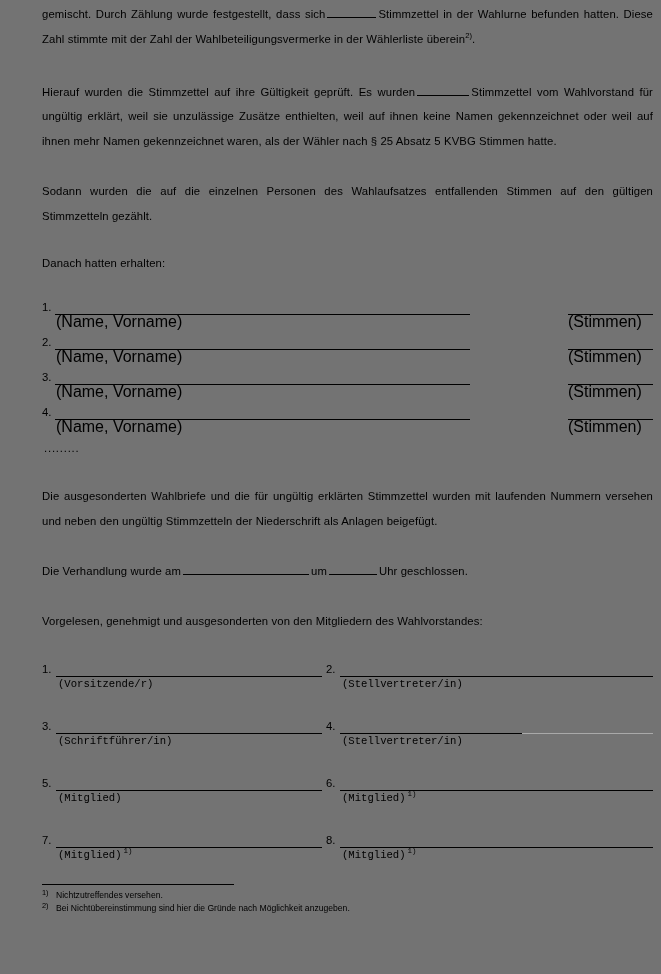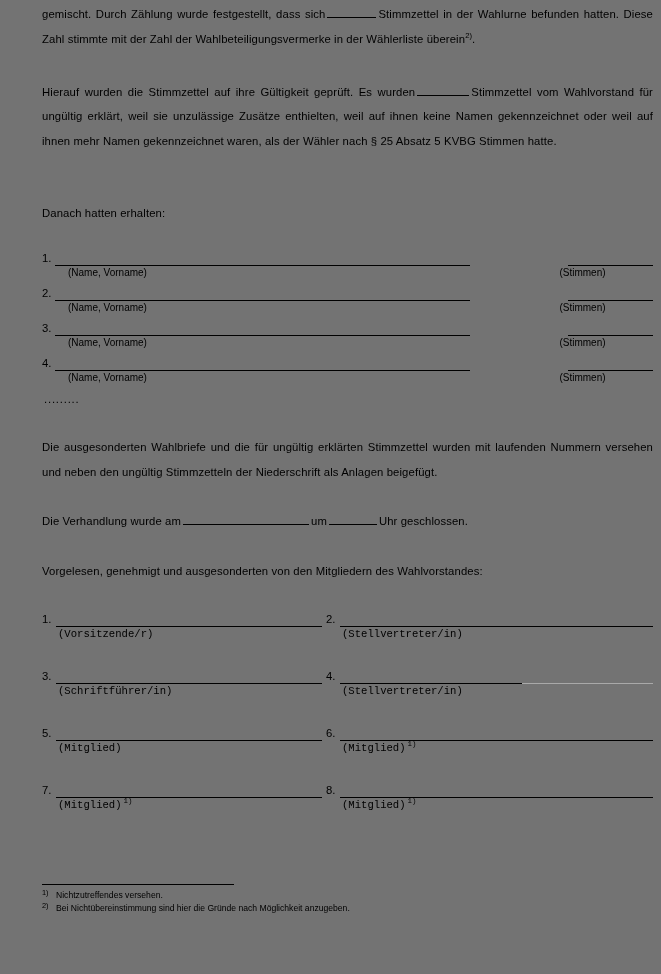--- a/index.html
+++ b/index.html
@@ -75,39 +75,39 @@
   }
   .result-row .name-rule {
     position: absolute;
     left: 13px;
     top: 14px;
     width: 415px;
     border-bottom: 1.1px solid #000;
   }
   .result-row .name-cap {
     position: absolute;
-    left: 26px;
+    left: 14px;
     top: 15px;
-    font-size: 10px;
+    font-size: 16px;
     line-height: 14px;
   }
   .result-row .votes-rule {
     position: absolute;
     left: 526px;
     top: 14px;
     width: 85px;
     border-bottom: 1.1px solid #000;
   }
   .result-row .votes-cap {
     position: absolute;
-    left: 498px;
+    left: 526px;
     top: 15px;
     width: 85px;
-    text-align: center;
-    font-size: 10px;
+    text-align: left;
+    font-size: 16px;
     line-height: 14px;
   }
 
   .dots {
     font-size: 11.3px;
     line-height: 16px;
     letter-spacing: 0.8px;
     padding-left: 2px;
   }
 
@@ -203,20 +203,21 @@
     </p>
 
     <div class="gap-28"></div>
 
     <p class="para">
       <span>Hierauf wurden die Stimmzettel auf ihre Gültigkeit geprüft. Es wurden</span><span class="blank blank-w2"></span><span>Stimmzettel vom Wahlvorstand für ungültig erklärt, weil sie unzulässige Zusätze enthielten, weil auf ihnen keine Namen gekennzeichnet oder weil auf ihnen mehr Namen gekennzeichnet waren, als der Wähler nach § 25 Absatz 5 KVBG Stimmen hatte.</span>
     </p>
 
     <div class="gap-25"></div>
 
+    <p class="para">Sodann wurden die auf die einzelnen Personen des Wahlaufsatzes entfallenden Stimmen auf den gültigen Stimmzetteln gezählt.</p>
 
     <div class="gap-22"></div>
 
     <p class="para">Danach hatten erhalten:</p>
 
     <div class="gap-25"></div>
 
     <div class="result-list">
 
       <div class="result-row">

